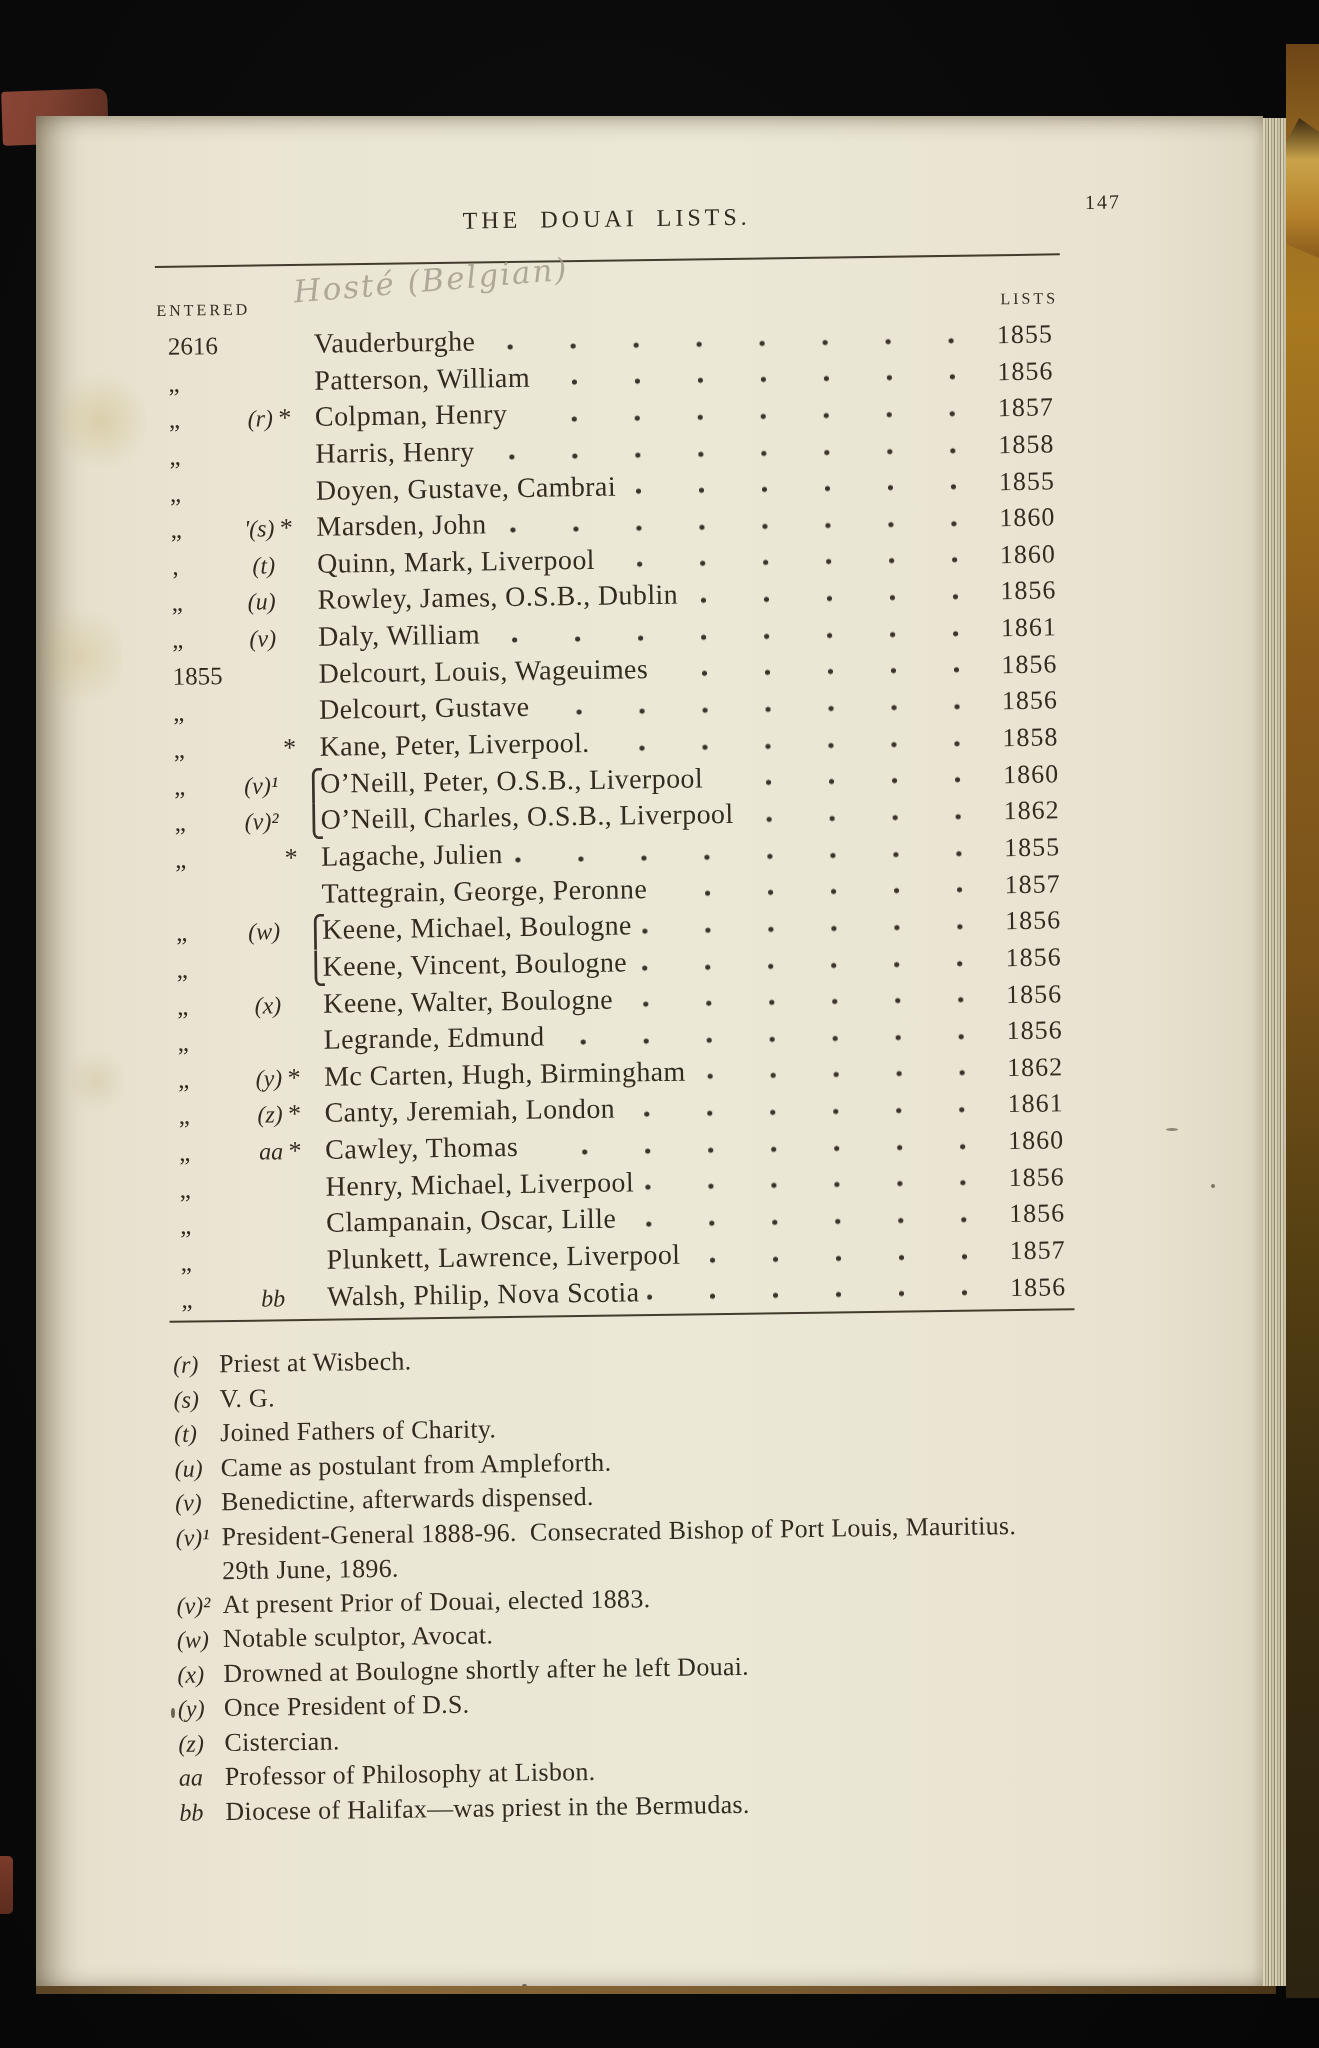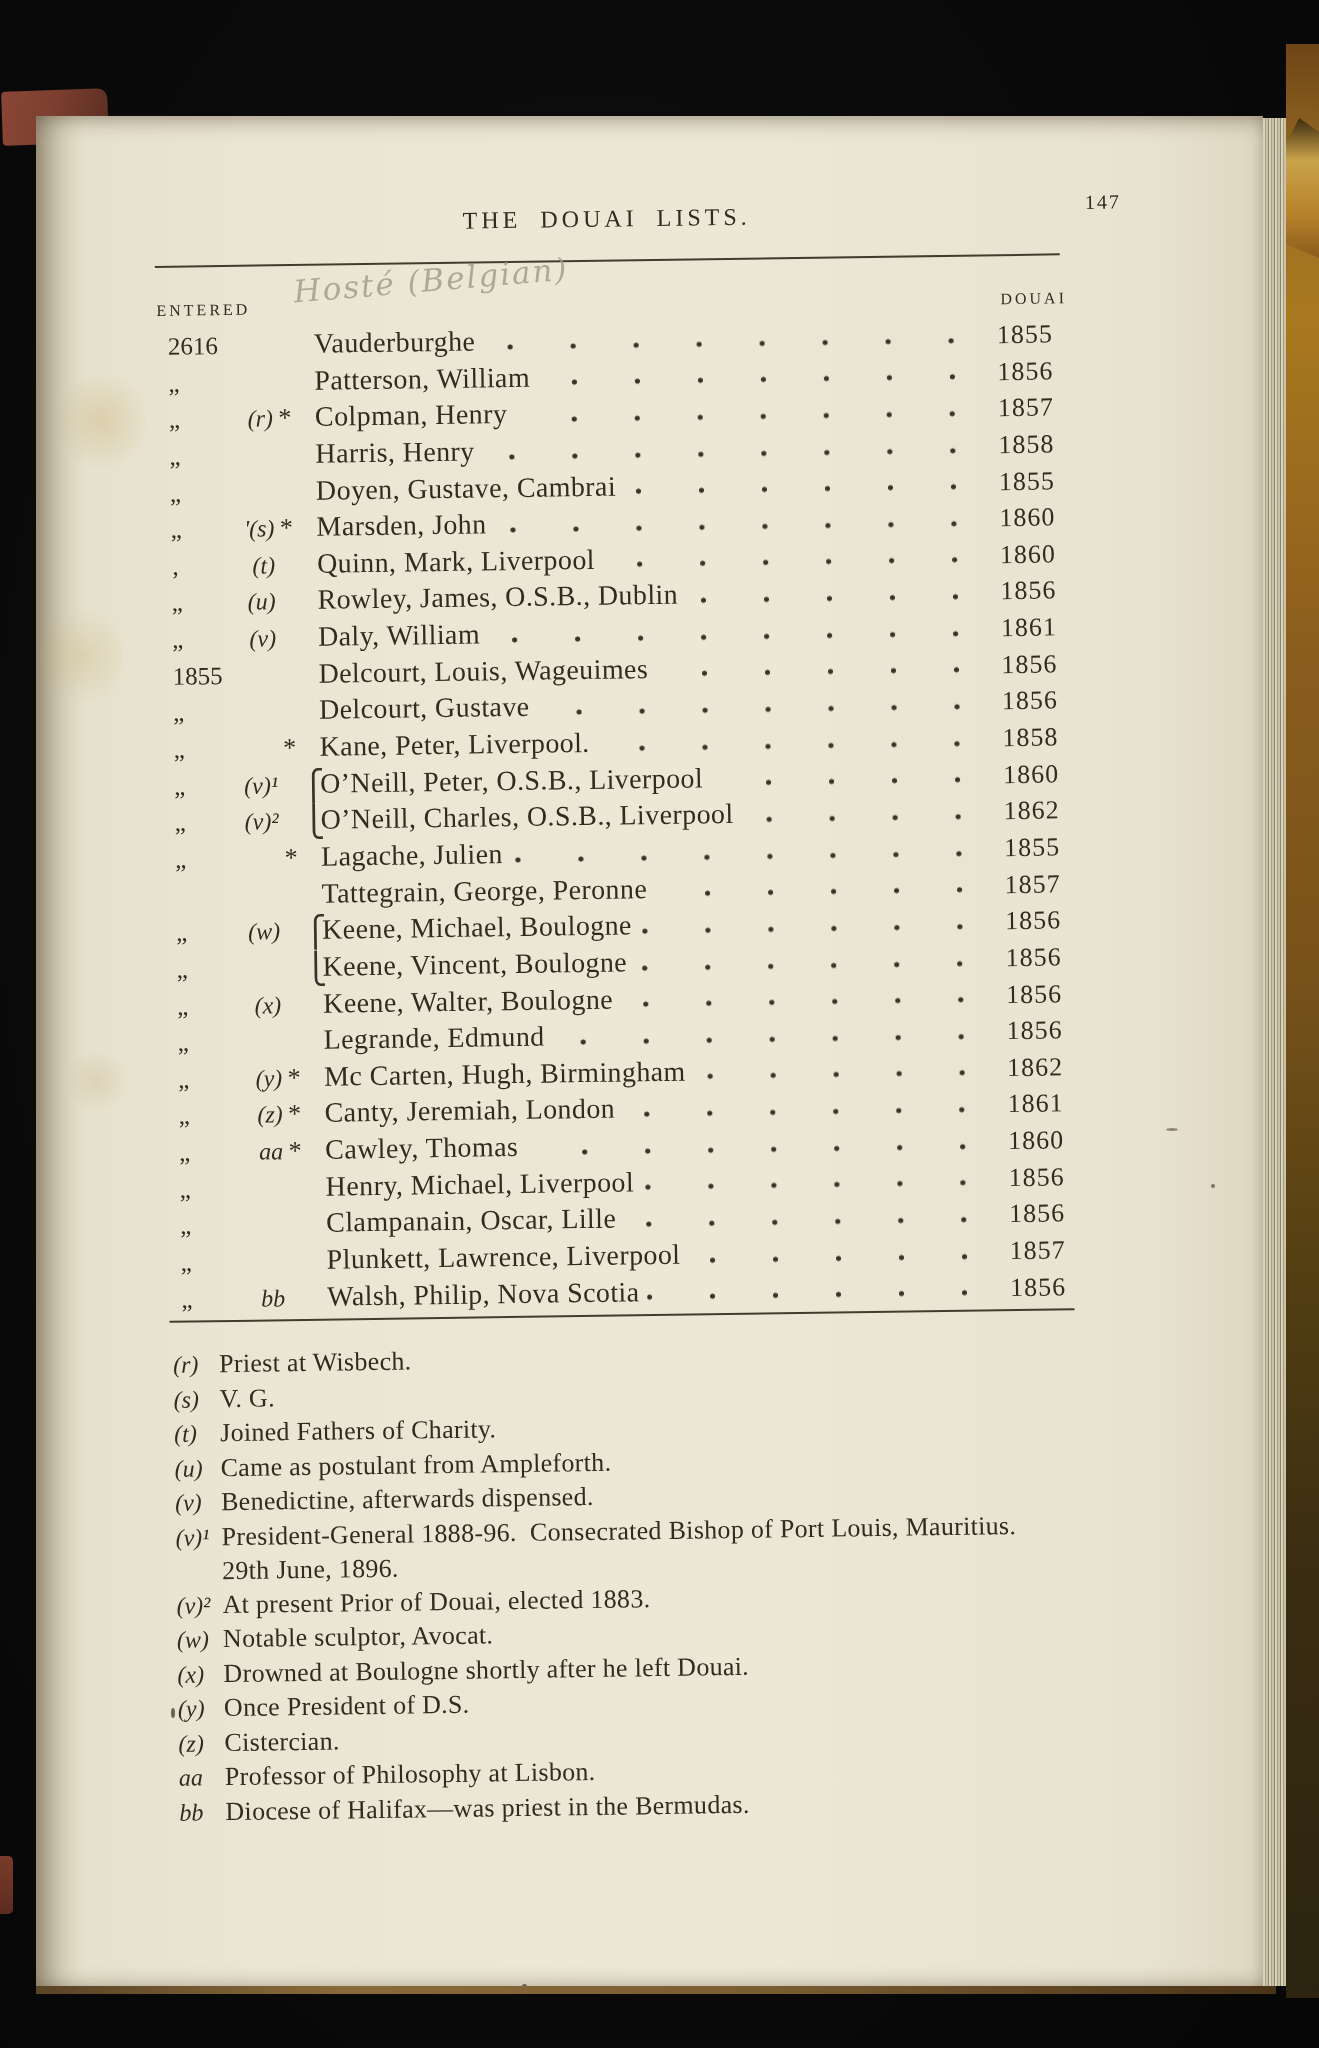--- a/index.html
+++ b/index.html
@@ -93,21 +93,21 @@
       <div class="head-row">
         <div class="title">THE DOUAI LISTS.</div>
         <div class="pageno">147</div>
       </div>
 
       <div class="rule rule-1"></div>
 
       <div class="annotation">Hosté (Belgian)</div>
 
       <div class="colhead entered">ENTERED</div>
-      <div class="colhead left">DOUAI</div>
+      <div class="colhead left">LISTS</div>
 
       <div class="rows" id="rows">
   <div class="row">
     <span class="c-entered">2616</span>
     <span class="c-marker"></span>
     <span class="c-star"></span>
     <span class="c-brace"></span>
     <span class="c-name">Vauderburghe</span>
     <span class="c-leader"></span>
     <span class="c-year">1855</span>

